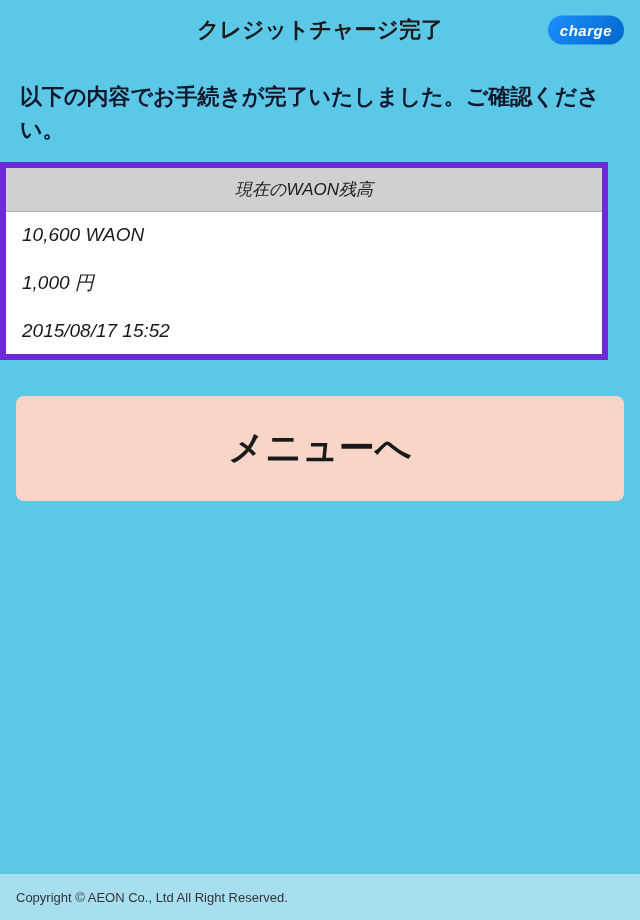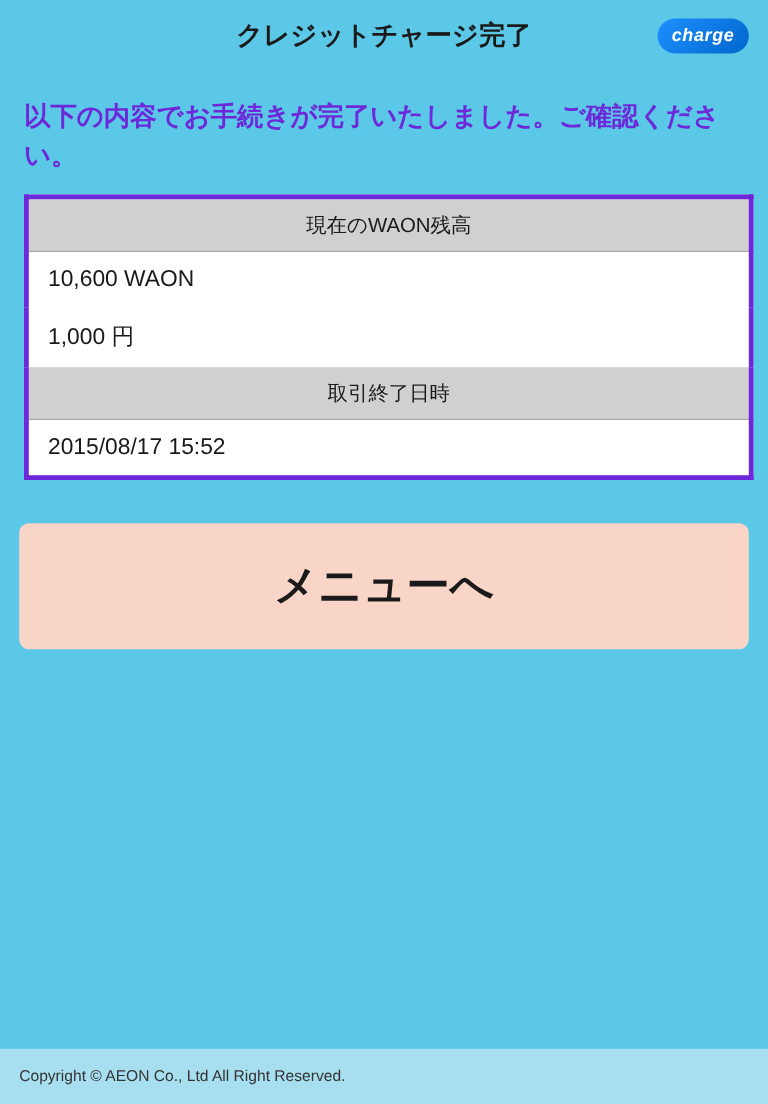--- a/index.html
+++ b/index.html
@@ -49,31 +49,32 @@
       padding: 6px 12px;
       border-radius: 20px;
       letter-spacing: 0.5px;
     }
 
     
     .intro-text {
       padding: 20px 20px 16px 20px;
       font-size: 22px;
       font-weight: bold;
-      color: #6d28d9;
+      color: #0f172a;
       line-height: 1.5;
     }
 
     
     .info-table {
-      margin: 0 20px;
-      border: 4px solid #6d28d9;
+      margin: 0 0;
+      border: 6px solid #6d28d9;
       border-collapse: collapse;
       background: white;
       width: calc(100% - 32px);
+      font-style: italic;
     }
 
     .info-table .row-header {
       background-color: #d0d0d0;
       text-align: center;
       padding: 10px 16px;
       font-size: 17px;
       color: #1a1a1a;
       border-bottom: 1px solid #aaa;
     }
@@ -138,23 +139,20 @@
   <tr>
         <td class="row-header">現在のWAON残高</td>
       </tr>
       <tr>
         <td class="row-value">10,600 WAON</td>
       </tr>
       <tr>
         <td class="row-value">1,000 円</td>
       </tr>
       <tr>
-        <td class="row-header">取引終了日時</td>
-      </tr>
-      <tr>
         <td class="row-value">2015/08/17 15:52</td>
       </tr>
     </tbody>
 </table>
 
 <div class="menu-button-container">
   <button class="menu-button">メニューへ</button>
 </div>
 
 <div class="footer">

